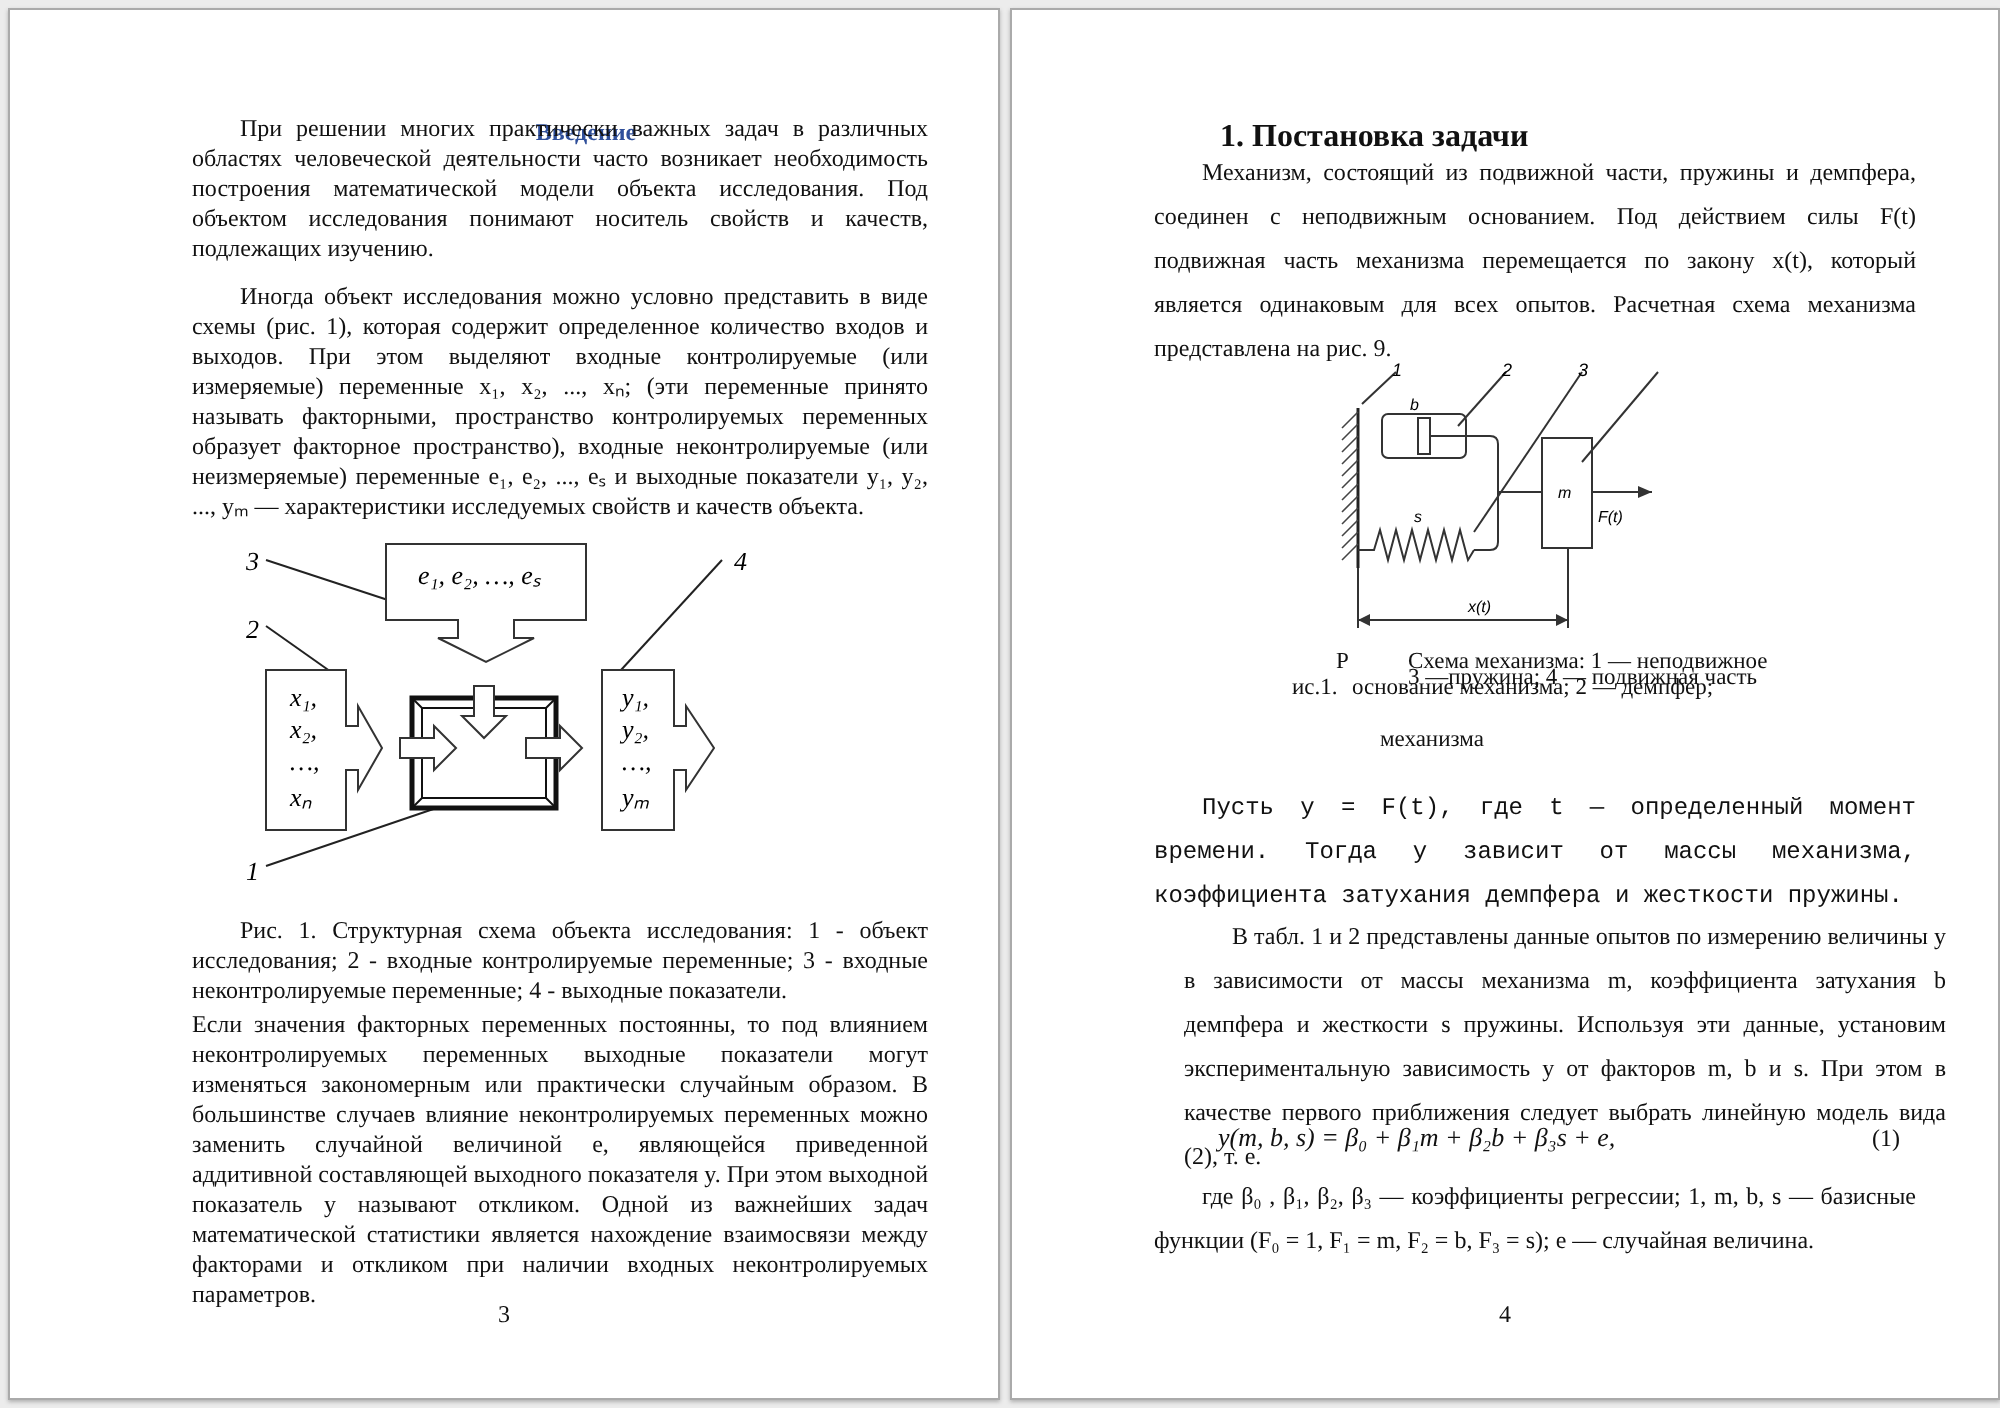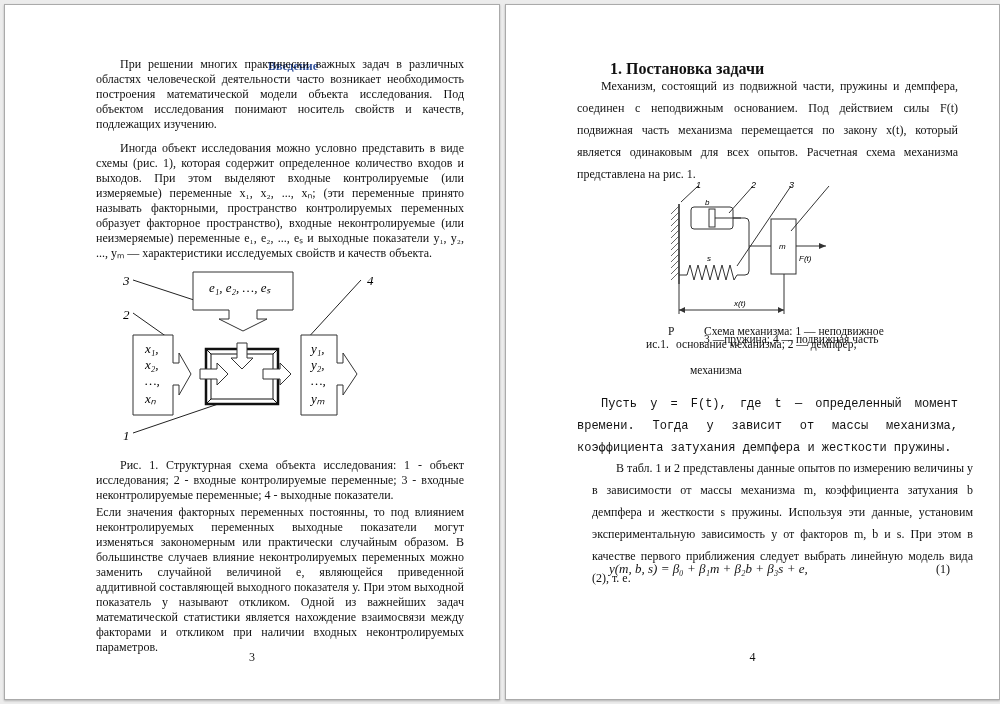--- a/index.html
+++ b/index.html
@@ -85,21 +85,21 @@
     <span style="display:inline;">В большинстве случаев влияние неконтролируемых переменных можно заменить случайной величиной e, являющейся приведенной аддитивной составляющей выходного показателя y. При этом выходной показатель y называют откликом. Одной из важнейших задач математической статистики является нахождение взаимосвязи между факторами и откликом при наличии входных неконтролируемых параметров.</span>
   </div>
 
   <div class="pnum" style="top:645px;">3</div>
 </div>
 
 <div class="page" id="page-right">
   <div class="heading-bold" style="left:104px; top:55px;">1. Постановка задачи</div>
 
   <div class="rtxt" style="left:71px; top:70px; width:381px;">
-    <p class="indent">Механизм, состоящий из подвижной части, пружины и демпфера, соединен с неподвижным основанием. Под действием силы F(t) подвижная часть механизма перемещается по закону x(t), который является одинаковым для всех опытов. Расчетная схема механизма представлена на рис. 1.</p>
+    <p class="indent">Механизм, состоящий из подвижной части, пружины и демпфера, соединен с неподвижным основанием. Под действием силы F(t) подвижная часть механизма перемещается по закону x(t), который является одинаковым для всех опытов. Расчетная схема механизма представлена на рис. 9.</p>
   </div>
 
   <svg style="position:absolute; left:135px; top:171px;" width="220" height="140">
 
     <line x1="38" y1="28" x2="38" y2="108" stroke="#222" stroke-width="1.5"></line>
     <g stroke="#444" stroke-width="0.8">
       <line x1="38" y1="30" x2="30" y2="38"></line>
         <line x1="38" y1="36" x2="30" y2="44"></line>
         <line x1="38" y1="42" x2="30" y2="50"></line>
       <line x1="38" y1="48" x2="30" y2="56"></line>
@@ -157,15 +157,18 @@
     <p class="indent">Пусть y = F(t), где t — определенный момент времени. Тогда y зависит от массы механизма, коэффициента затухания демпфера и жесткости пружины.</p>
   </div>
 
   <div class="rtxt" style="left:71px; top:452px; width:381px;margin-left:15px;">
     <p class="indent">В табл. 1 и 2 представлены данные опытов по измерению величины y в зависимости от массы механизма m, коэффициента затухания b демпфера и жесткости s пружины. Используя эти данные, установим экспериментальную зависимость y от факторов m, b и s. При этом в качестве первого приближения следует выбрать линейную модель вида (2), т. е.</p>
   </div>
 
   <div class="formula" style="left:103px; top:556px;">y(m, b, s) = β₀ + β₁m + β₂b + β₃s + e,</div>
   <div class="fnum" style="left:430px; top:557px;">(1)</div>
 
+  <div class="rtxt" style="left:71px; top:582px; width:381px;">
+    <p class="indent">где β₀ , β₁, β₂, β₃ — коэффициенты регрессии; 1, m, b, s — базисные функции (F₀ = 1, F₁ = m, F₂ = b, F₃ = s); e — случайная величина.</p>
+  </div>
 
   <div class="pnum" style="top:645px;">4</div>
 </div>
 
 </body></html>

